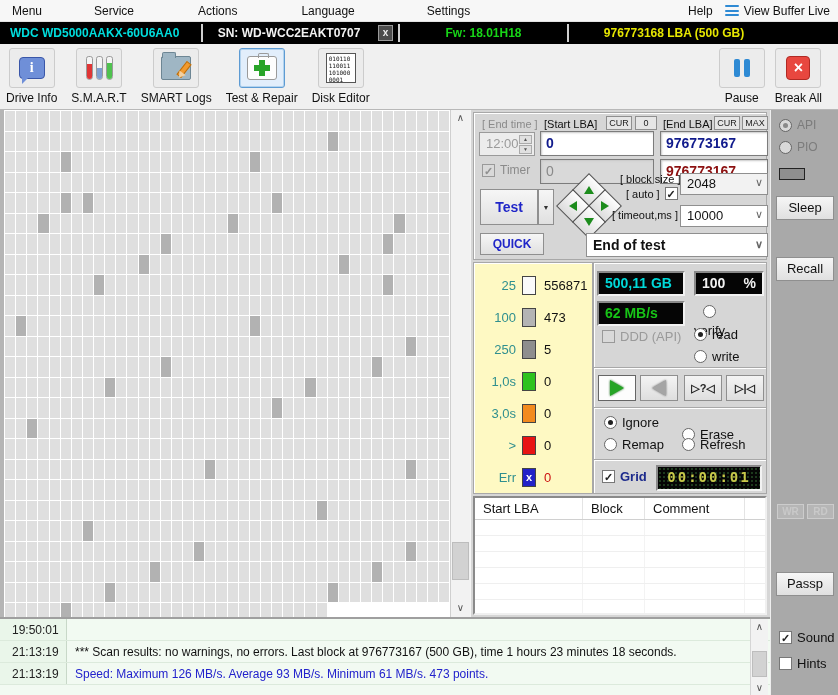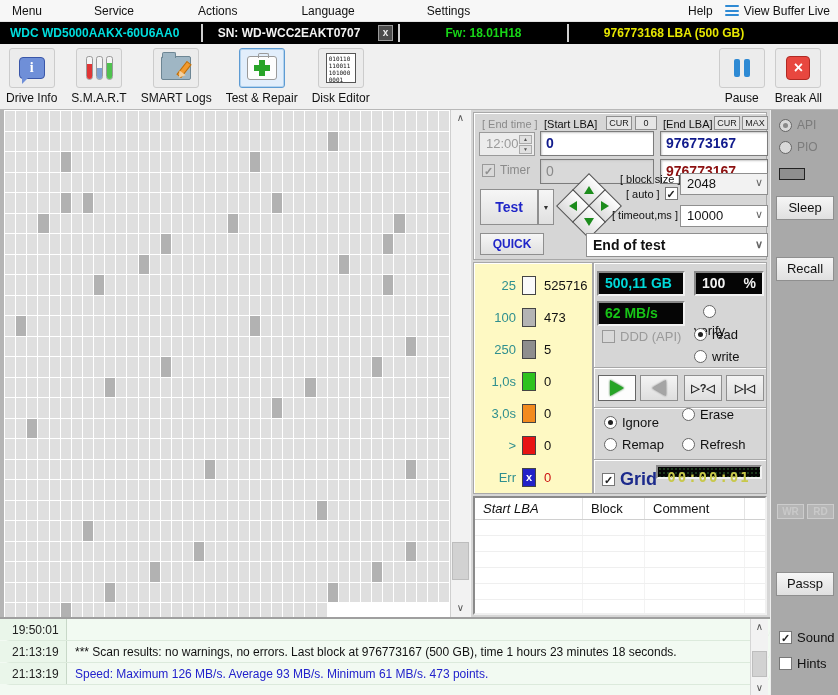--- a/index.html
+++ b/index.html
@@ -120,34 +120,34 @@
   .media-btn { position:absolute; top:0; width:38px; height:26px; background:linear-gradient(#f4f4f4,#dedede); border:1px solid #8f8f8f; display:flex; align-items:center; justify-content:center; font-size:12px; color:#222; font-weight:bold; }
   .play-tri { width:0; height:0; border-top:8px solid transparent; border-bottom:8px solid transparent; border-left:14px solid #25a425; filter:drop-shadow(0 0 1px #116611); }
   .back-tri { width:0; height:0; border-top:8px solid transparent; border-bottom:8px solid transparent; border-right:14px solid #a5a5a5; filter:drop-shadow(0 0 1px #666); }
 
   .hsep { position:absolute; left:0; right:0; height:2px; border-top:1px solid #a8a8a8; border-bottom:1px solid #ffffff; }
 
   
   .defect-table { position:absolute; left:2px; top:386px; width:294px; height:119px; background:#fff; border:2px solid #8a8a8a; border-right-color:#f0f0f0; border-bottom-color:#f0f0f0; overflow:hidden; }
   .dt-header { display:flex; height:22px; border-bottom:1px solid #d0d0d0; font-size:13px; }
   .dt-header div { padding:3px 0 0 8px; border-right:1px solid #e4e4e4; }
-  .dt-c1{ width:108px;font-style:italic; } .dt-c2{ width:62px; } .dt-c3{ width:100px; } .dt-c4{ flex:1; border-right:none!important; }
+  .dt-c1{ width:108px; } .dt-c2{ width:62px; } .dt-c3{ width:100px; } .dt-c4{ flex:1; border-right:none!important; }
   .dt-row { display:flex; height:16px; border-bottom:1px solid #efefef; }
   .dt-row div { border-right:1px solid #f3f3f3; }
 
   
   .rightcol { position:absolute; left:770px; top:110px; width:68px; height:585px; background:#a9a9a9; border-left:1px solid #efefef; }
   .rc-radio { position:absolute; display:flex; align-items:center; gap:5px; color:#7c7c7c; font-size:12px; }
   .rc-indicator { position:absolute; left:8px; top:58px; width:26px; height:12px; background:#8f8f8f; border:1px solid #222; }
   .rc-btn { position:absolute; left:5px; width:58px; height:24px; font-size:13px; line-height:22px; }
   .rc-mini { position:absolute; width:27px; height:15px; background:#b6b6b6; border:1px solid #cccccc; color:#c9c9c9; font-size:10px; font-weight:bold; line-height:13px; text-align:center; }
 
   
   .log { position:absolute; left:0; top:617px; width:770px; height:78px; background:#f2faf2; border-top:2px solid #9f9f9f; }
-  .log-row { display:flex; height:22px; border-bottom:1px solid #ddead d;border-radius:11px; }
+  .log-row { display:flex; height:22px; border-bottom:1px solid #ddead d; }
   .log-row { border-bottom:1px solid #dceadc; }
   .log-time { width:66px; padding:4px 0 0 12px; background:#eaf6ea; color:#222; font-size:12px; }
   .log-sep { width:1px; background:#c8d8c8; }
   .log-text { flex:1; padding:4px 0 0 8px; font-size:12px; white-space:nowrap; overflow:hidden; }
   .log-text.blue { color:#2222cc; }
   .log-scroll { position:absolute; right:2px; top:0; width:18px; height:78px; background:#f2f2f2; border-left:1px solid #d5d5d5; }
 </style>
 </head>
 <body>
 
@@ -1304,21 +1304,21 @@
     <div class="btn quick-btn">QUICK</div>
     <div class="dropdown bold" style="left:112px; top:120px; width:182px; height:24px;">
       <span>End of test</span><span class="chev" style="top:4px;">∨</span>
     </div>
   </div>
 
   <div class="panel" style="left:2px; top:152px; width:120px; height:232px; background:#fef9c3;">
     <div class="legend-row">
       <span class="legend-label">25</span>
       <span class="swatch" style="background: rgb(250, 250, 250);"></span>
-      <span class="legend-count">525716</span>
+      <span class="legend-count">556871</span>
     </div>
     <div class="legend-row">
       <span class="legend-label">100</span>
       <span class="swatch" style="background: rgb(180, 180, 180);"></span>
       <span class="legend-count">473</span>
     </div>
     <div class="legend-row">
       <span class="legend-label">250</span>
       <span class="swatch" style="background: rgb(142, 142, 142);"></span>
       <span class="legend-count">5</span>
@@ -1380,39 +1380,39 @@
         </div>
       <div class="media-btn" style="left:90px; font-size:11px;">▷?◁</div>
       <div class="media-btn" style="left:132px; font-size:11px;">▷|◁</div>
     </div>
 
     <div class="hsep" style="top:144px;"></div>
     <div class="checkrow" style="left:10px; top:152px;">
       <span class="radio sel"></span>
       <span style="font-size:13px;">Ignore</span>
     </div>
-    <div class="checkrow" style="left:88px; top:144px;">
+    <div class="checkrow" style="left:88px; top:164px;">
       <span class="radio"></span>
       <span style="font-size:13px;">Erase</span>
     </div>
     <div class="checkrow" style="left:10px; top:174px;">
       <span class="radio"></span>
       <span style="font-size:13px;">Remap</span>
     </div>
     <div class="checkrow" style="left:88px; top:174px;">
       <span class="radio"></span>
       <span style="font-size:13px;">Refresh</span>
     </div>
 
     <div class="hsep" style="top:196px;"></div>
     <div class="checkrow" style="left:8px; top:206px;">
       <span class="cb checked"></span>
-      <span style="font-size:18px; font-weight:bold; color:#1c2a8c;">Grid</span>
-    </div>
-    <div class="lcd-timer" style="left:62px; top:202px; width:106px; height:14px;">00:00:01</div>
+      <span style="font-size:13px; font-weight:bold; color:#1c2a8c;">Grid</span>
+    </div>
+    <div class="lcd-timer" style="left:62px; top:202px; width:106px; height:26px;">00:00:01</div>
   </div>
 
   <div class="defect-table">
     <div class="dt-header">
       <div class="dt-c1">Start LBA</div>
       <div class="dt-c2">Block</div>
       <div class="dt-c3">Comment</div>
       <div class="dt-c4"></div>
     </div>
     <div class="dt-row">

